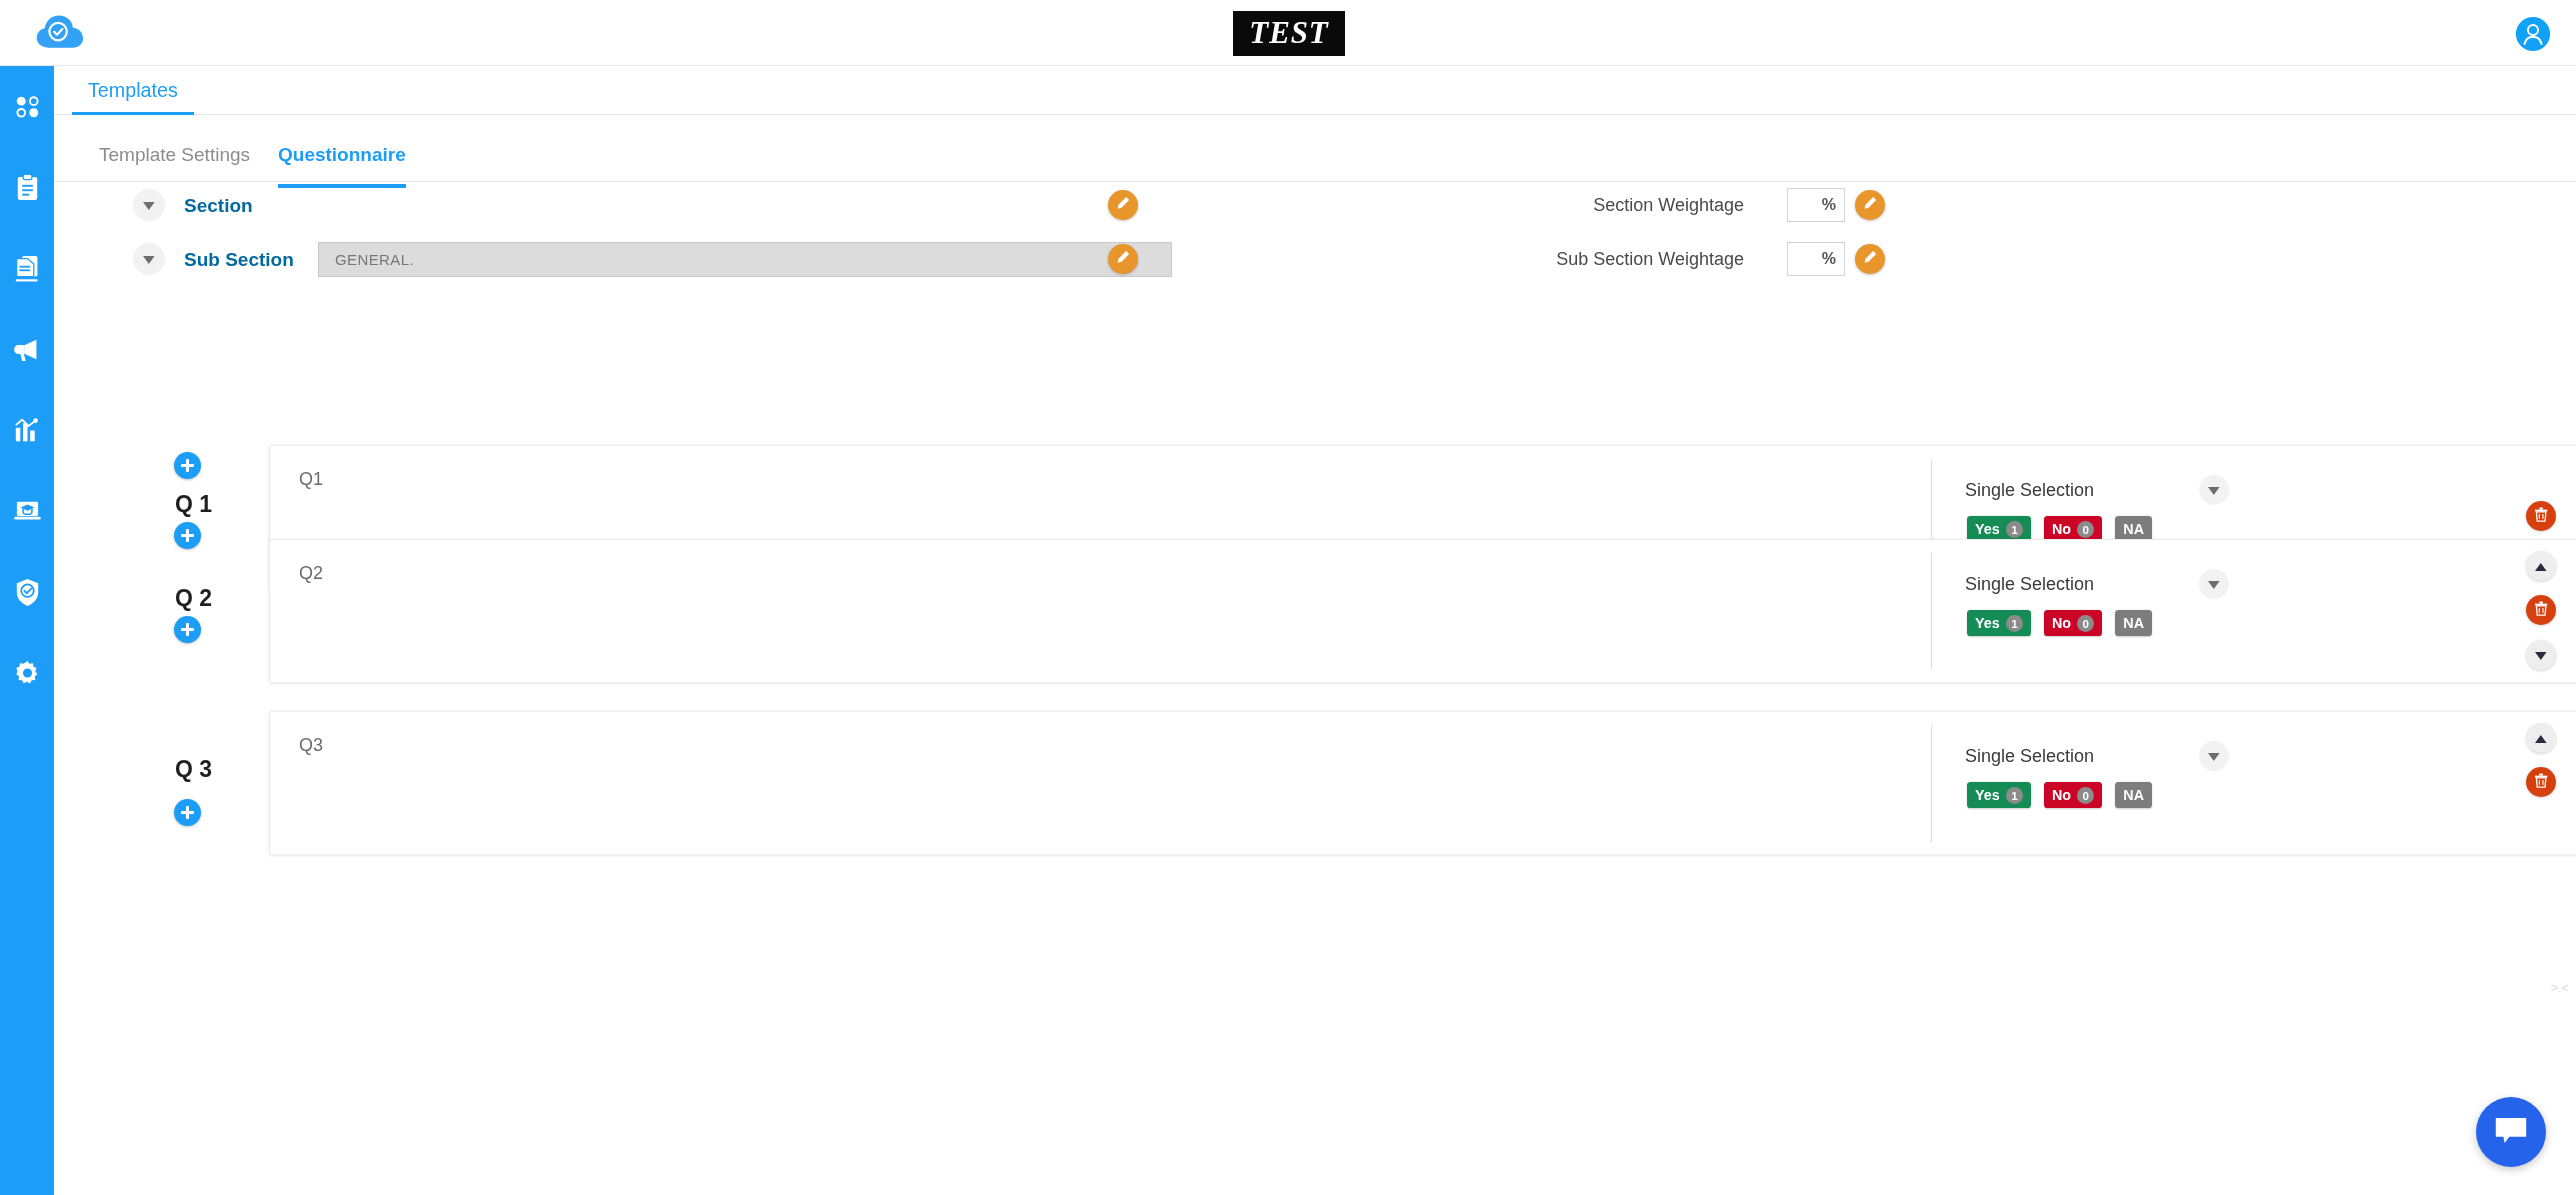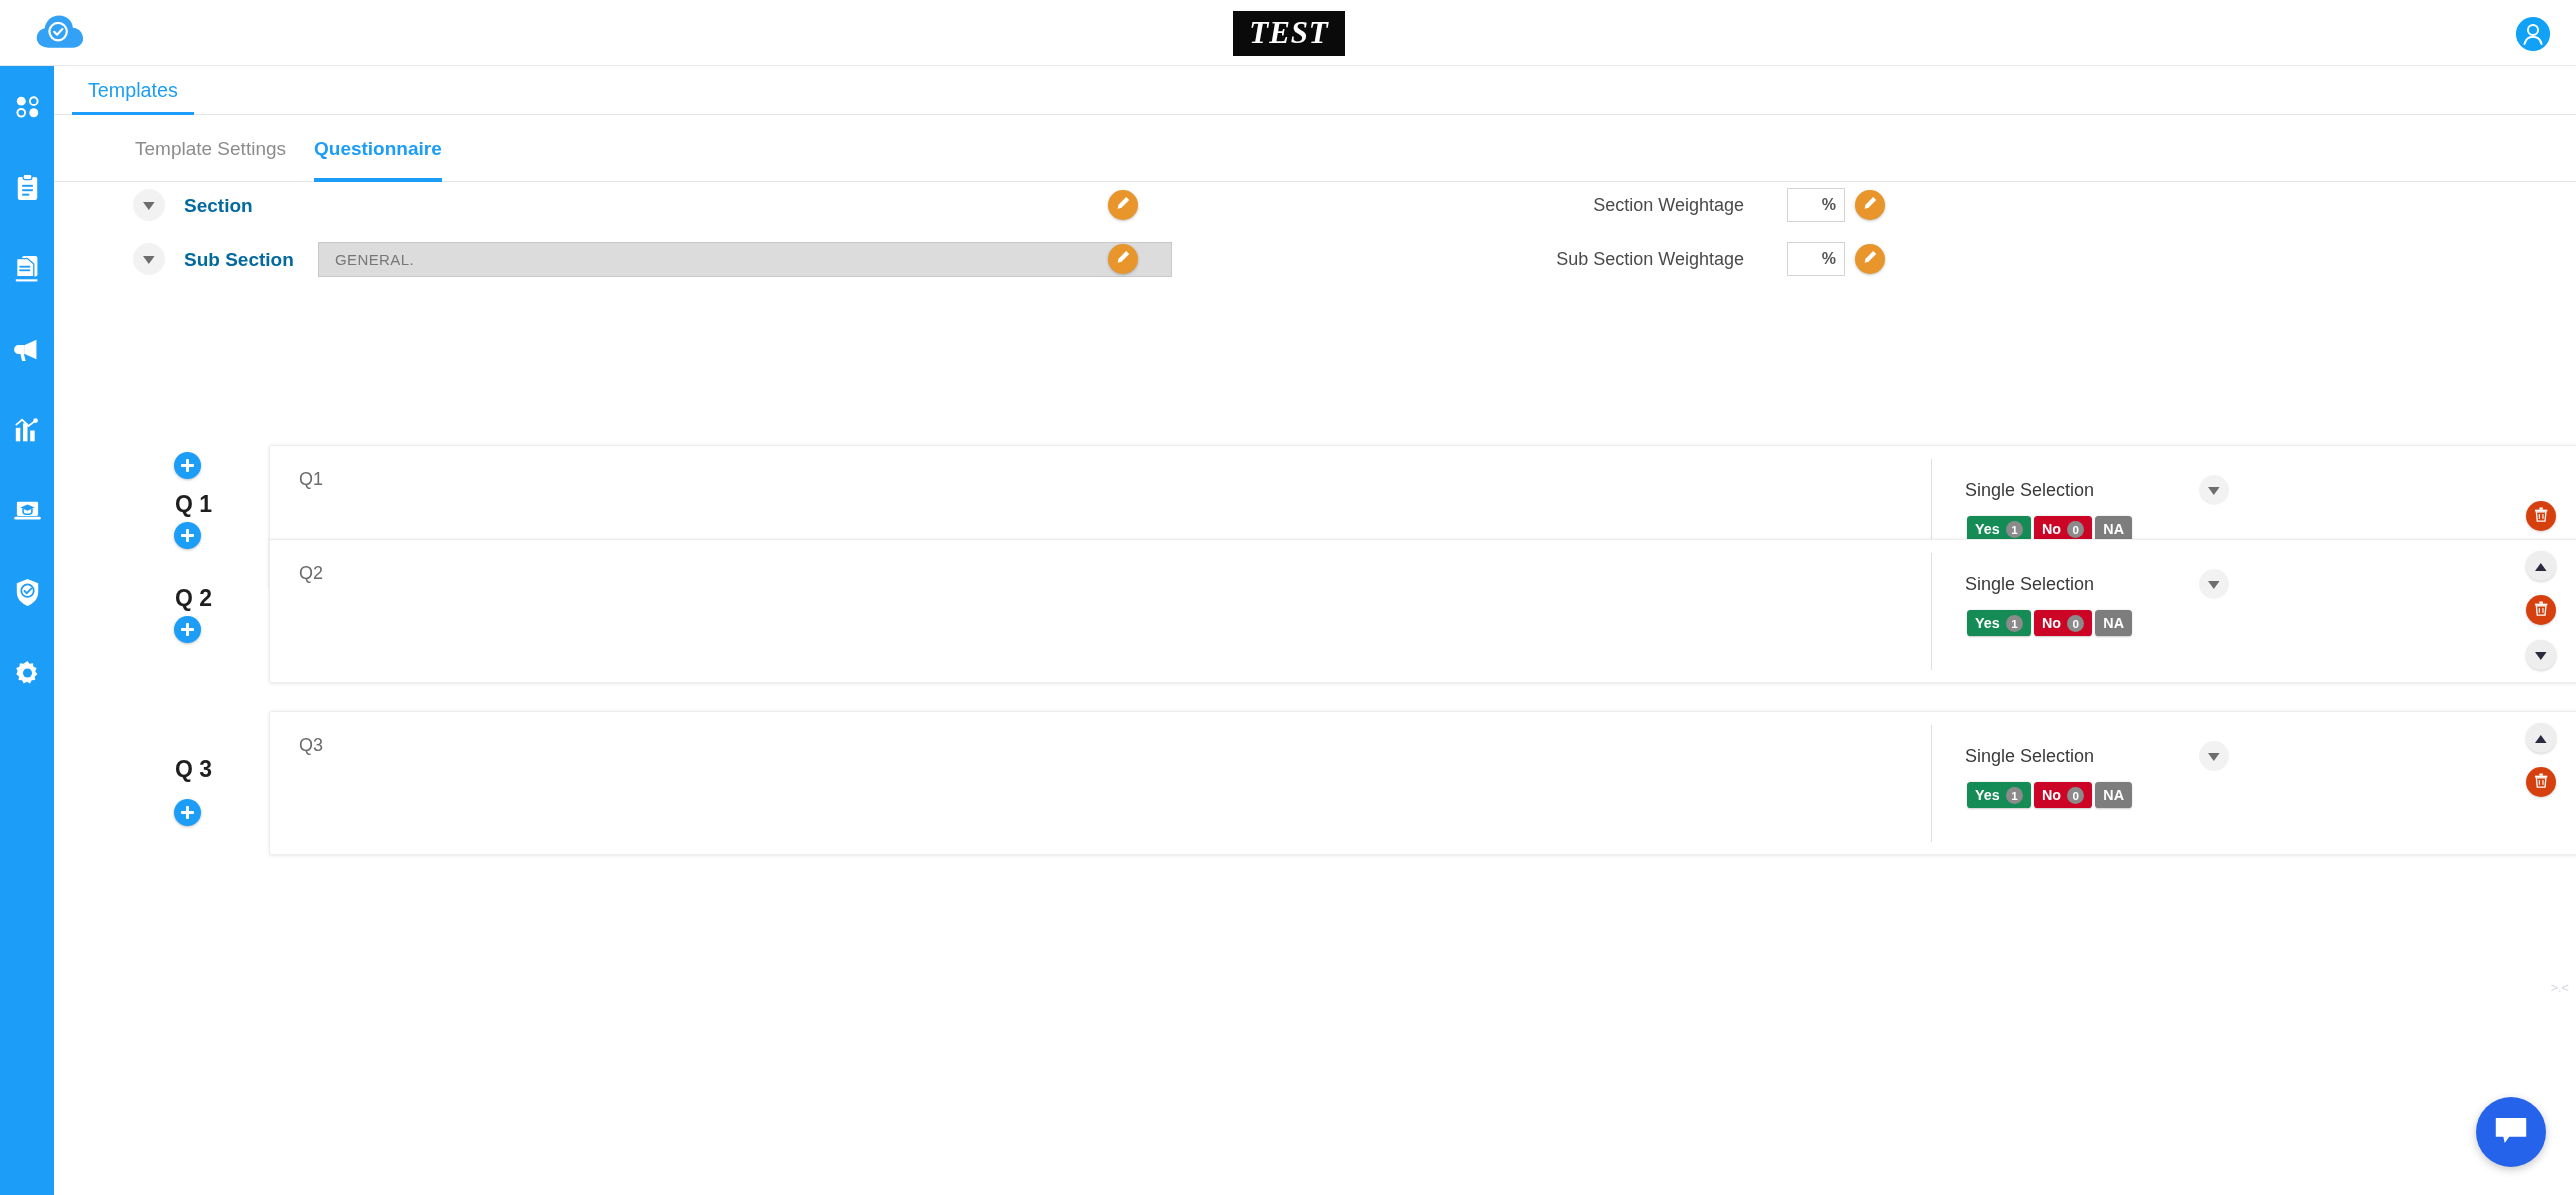--- a/index.html
+++ b/index.html
@@ -51,22 +51,22 @@
     display: flex; align-items: center; padding: 0 25px;
     font-size: 19.7px; color: #1c9df7; font-weight: 500;
   }
   .tab-templates::after {
     content: ""; position: absolute; left: 9px; right: 9px; bottom: 0;
     height: 2.7px; background: #1c9df7;
   }
 
   .subtabs-row { position: relative; height: 67px; border-bottom: 0.9px solid #e6e6e6; }
   .subtab {
-    position: absolute; top: 0; height: 67px; display: flex; align-items: center;
-    font-size: 19px; cursor: pointer; margin-left: 36px;
+    position: absolute; top: 6px; height: 67px; display: flex; align-items: center;
+    font-size: 19px; cursor: pointer;
   }
   .subtab.settings { left: 45px; color: #8c8c8c; }
   .subtab.quest { left: 224px; color: #1c9df7; font-weight: bold; }
   .subtab.quest::after {
     content: ""; position: absolute; left: 0; right: 0; bottom: 0;
     height: 3.6px; background: #1c9df7;
   }
 
   .toolbar-btns { position: absolute; right: 22.4px; top: 12.5px; display: flex; gap: 12.5px; align-items: center; }
   .btn {
@@ -134,21 +134,21 @@
   }
   .qcard .divider {
     position: absolute; left: 1661px; top: 12.5px; bottom: 12.5px; width: 0.9px; background: #dedede;
   }
   .qtext { position: absolute; left: 29px; top: 23px; font-size: 18px; color: #6b6b6b; }
   .sel-type { position: absolute; left: 1695px; font-size: 18px; color: #3a3a3a; }
   .sel-caret {
     position: absolute; left: 1929px; width: 30px; height: 30px; border-radius: 50%;
     background: #f2f2f2; display:flex; align-items:center; justify-content:center; cursor:pointer;
   }
-  .badges { position: absolute; left: 1697px; display: flex; gap: 3px; }
+  .badges { position: absolute; left: 1697px; display: flex; gap: 13px; }
   .badge {
     height: 26px; border-radius: 3.6px; display: flex; align-items: center;
     padding: 0 8px; gap: 6.3px; color: #fff; font-size: 14.3px; font-weight: bold;
     box-shadow: 0 0.9px 1.8px rgba(0,0,0,.2); cursor: pointer;
   }
   .badge .pill {
     background: #8b8b8b; border-radius: 50%; width: 17px; height: 17px;
     display: flex; align-items: center; justify-content: center; font-size: 11.6px; color: #fff;
   }
   .badge.yes { background: #158c55; }

